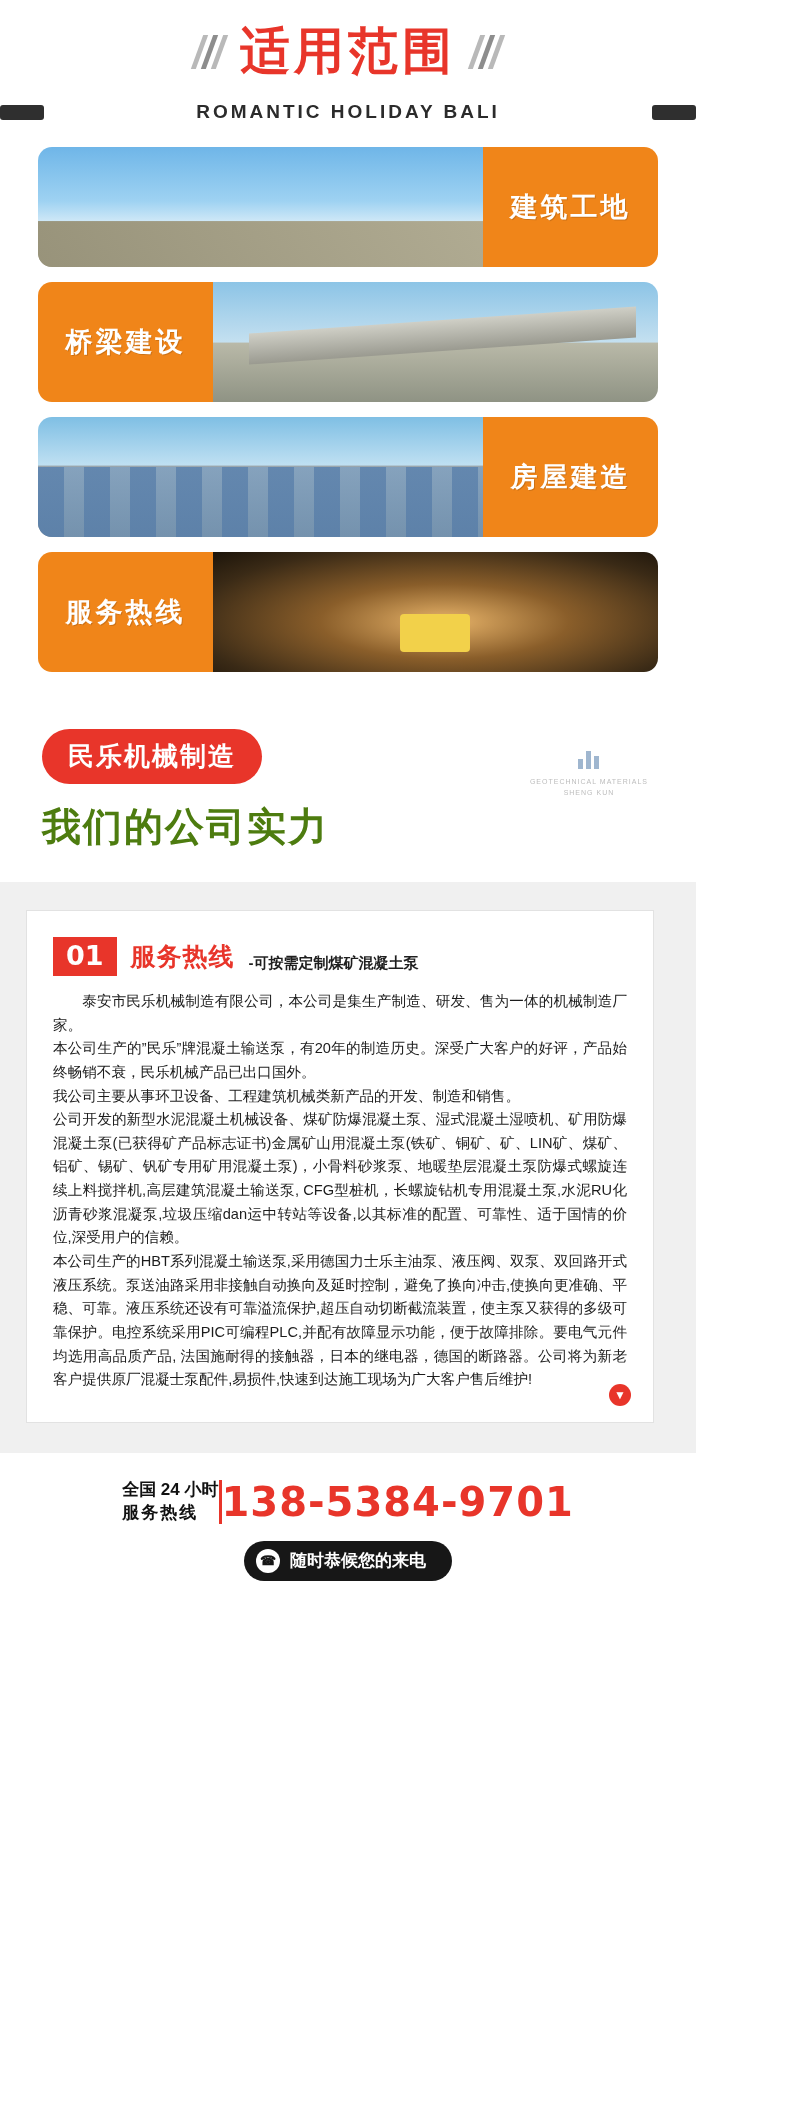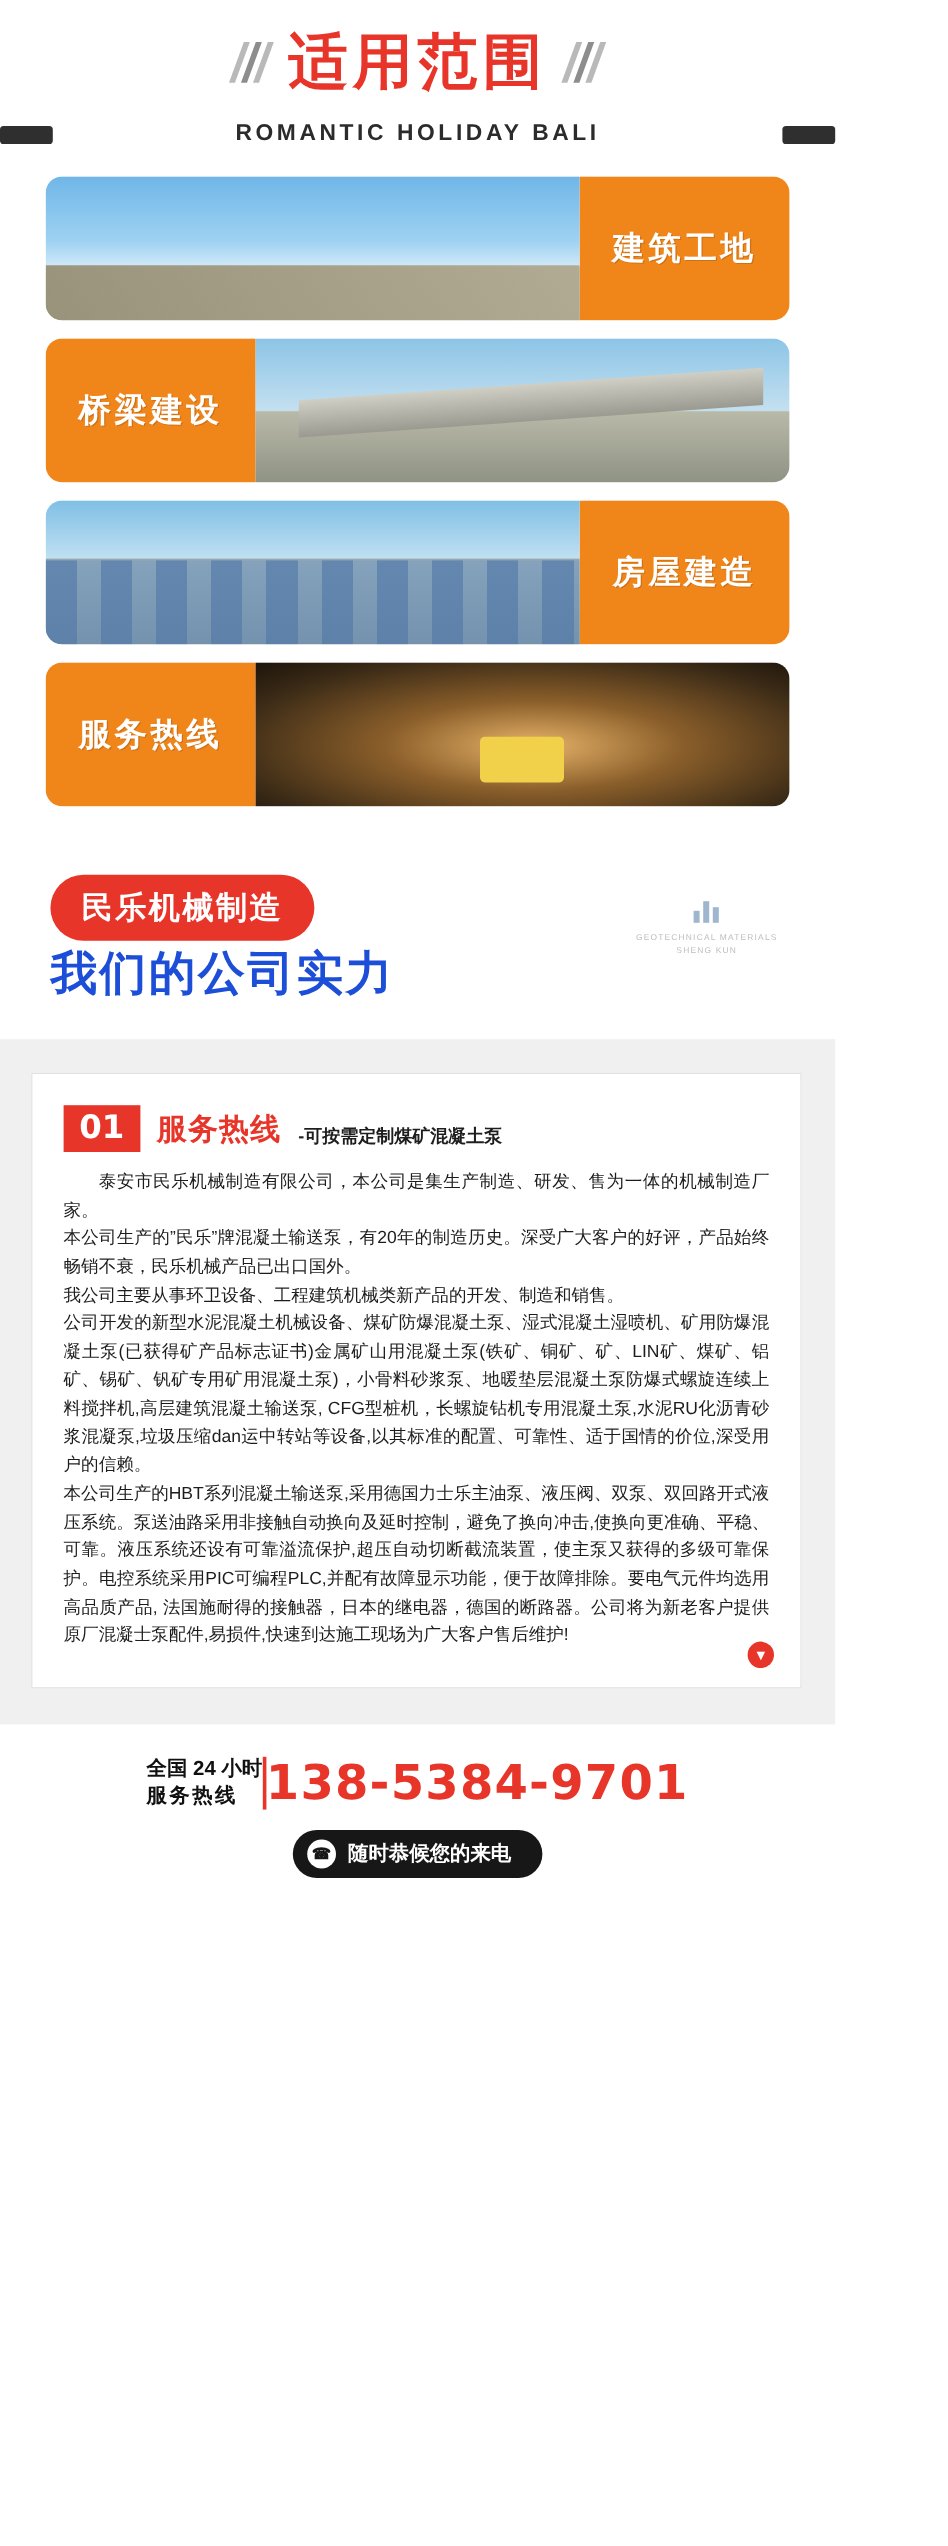--- a/index.html
+++ b/index.html
@@ -132,24 +132,25 @@
     background:#e8352a;
     color:#fff;
     font-size: 26px;
     font-weight: 900;
     padding: 10px 26px;
     border-radius: 30px;
     letter-spacing: 2px;
     font-family:"DejaVu Sans", sans-serif;
   }
   .big-head {
+    margin-top: 16px;
     font-size: 39px;
     font-weight: 900;
     letter-spacing: 2px;
-    color:#1d4ed8;
+    color:#4d7c0f;
     font-family:"DejaVu Sans", sans-serif;
   }
   .watermark {
     position:absolute;
     right: 48px;
     top: 62px;
     text-align:center;
   }
   .wm-mark {
     display:flex; gap:3px; justify-content:center; align-items:flex-end;
@@ -157,21 +158,21 @@
   }
   .wm-mark i { display:block; width:5px; background:#9fb6cf; }
   .wm-mark i:nth-child(1){ height:10px; }
   .wm-mark i:nth-child(2){ height:18px; }
   .wm-mark i:nth-child(3){ height:13px; }
   .wm-text { font-size: 7px; color:#bdbdbd; letter-spacing:1px; line-height:1.5; }
 
   
   .gray-wrap {
     background:#f0f0f0;
-    padding: 28px 28px 30px 26px;
+    padding: 28px 42px 30px 26px;
     margin-top: 18px;
   }
   .article {
     background:#fff;
     border: 1px solid #e2e2e2;
     padding: 26px 26px 30px 26px;
     position:relative;
   }
   .art-head {
     display:flex;

